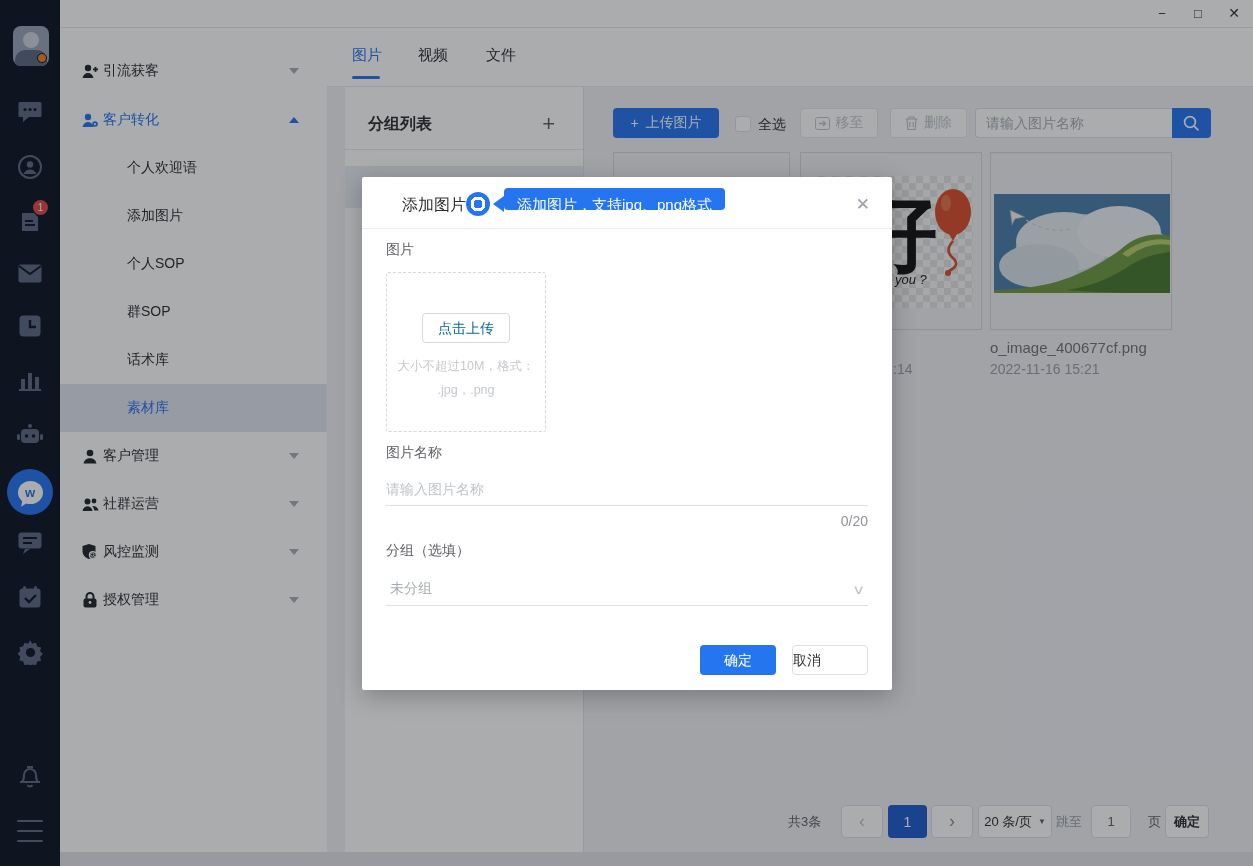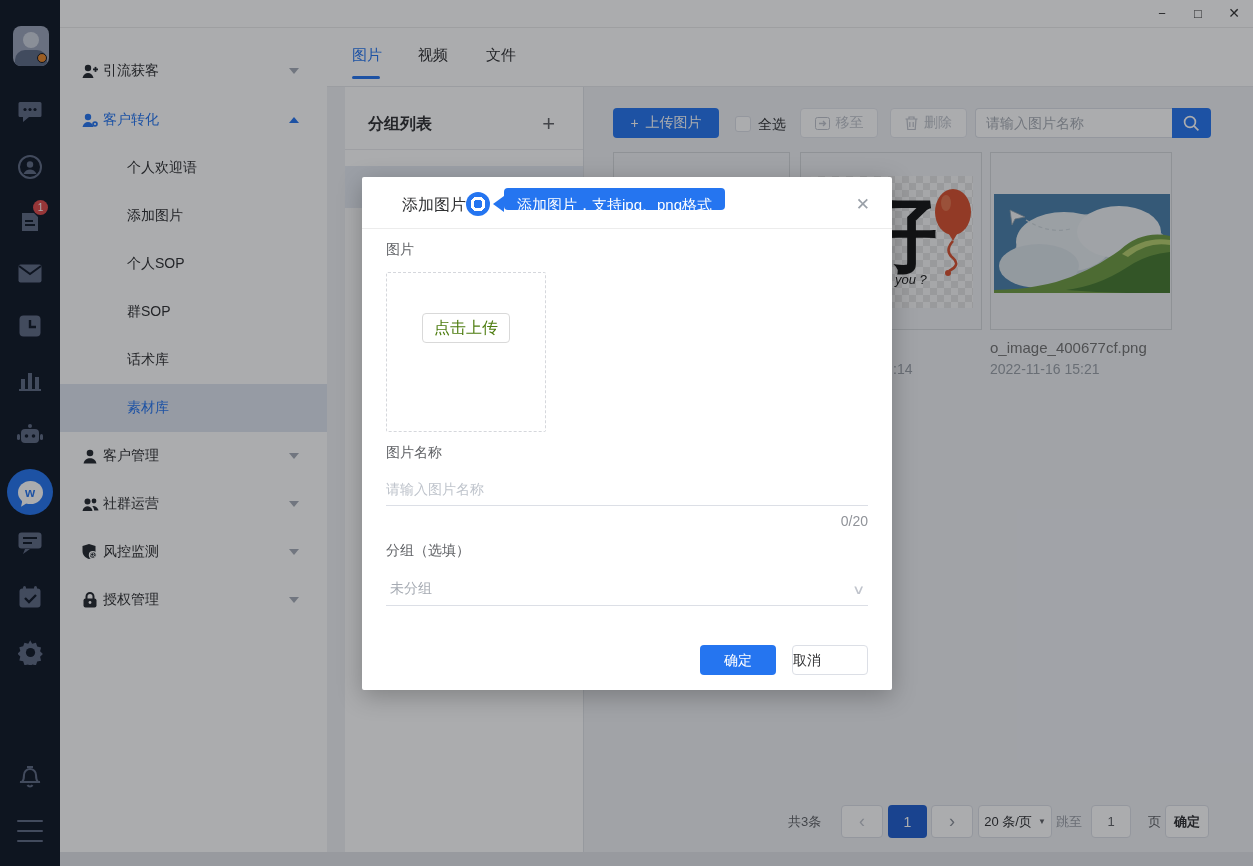--- a/index.html
+++ b/index.html
@@ -101,21 +101,21 @@
   .modal { position:absolute; left:362px; top:177px; width:530px; height:513px; background:#fff; border-radius:2px; box-shadow:0 6px 24px rgba(0,0,0,.25); z-index:50; }
   .m-header { position:absolute; left:0; top:0; width:530px; height:52px; border-bottom:1px solid #ececec; }
   .m-title { position:absolute; left:24px; top:18px; font-size:16px; color:#303133;margin-left:16px; }
   .guide-dot { position:absolute; left:104px; top:15px; width:24px; height:24px; border-radius:50%;
     background:radial-gradient(circle,#2575f0 0 4.5px,#fff 4.5px 7.5px,#2575f0 7.5px); }
   .tip-arrow { position:absolute; left:131px; top:27px; width:0; height:0; border-top:8px solid transparent; border-bottom:8px solid transparent; border-right:11px solid #2575f0; margin-top:-8px; }
   .tooltip { position:absolute; left:142px; top:11px; height:22px; background:#2575f0; color:#fff; font-size:15px; line-height:33px; padding:0 13px; border-radius:4px; white-space:nowrap; }
   .m-close { position:absolute; right:22px; top:17px; font-size:17px; color:#9aa0a8; }
   .m-label { position:absolute; left:24px; font-size:14px; color:#606266; }
   .upload-box { position:absolute; left:24px; top:95px; width:160px; height:160px; border:1px dashed #d5d7dc; border-radius:2px; text-align:center; }
-  .upload-btn { margin:40px auto 0; width:88px; height:30px; background:#fff; border:1px solid #d9d9d9; border-radius:4px; font-size:16px; color:#4d7c0f; line-height:28px; }
+  .upload-btn { margin:40px auto 0; width:88px; height:30px; background:#fff; border:1px solid #d9d9d9; border-radius:4px; font-size:14px; color:#0369a1; line-height:28px; }
   .upload-hint { margin-top:11px; font-size:12.5px; color:#c4c8ce; line-height:24px; }
   .m-input { position:absolute; left:24px; top:295px; width:482px; height:34px; border:none; border-bottom:1px solid #dcdfe6; font-size:14px; color:#303133; outline:none; background:transparent; font-family:inherit; }
   .m-input::placeholder { color:#bfc4cc; }
   .m-counter { position:absolute; right:24px; top:336px; font-size:14px; color:#909399; }
   .m-select { position:absolute; left:24px; top:397px; width:482px; height:32px; border-bottom:1px solid #dcdfe6; font-size:14px; color:#a6abb3; line-height:28px; padding-left:4px; }
   .m-select .chev { position:absolute; right:4px; top:2px; color:#c0c4cc; font-size:13px; transform:scaleX(1.4); }
   .m-confirm { position:absolute; left:338px; top:468px; width:76px; height:30px; background:#2575f0; border-radius:4px; color:#fff; font-size:14px; text-align:center; line-height:30px; }
   .m-cancel { position:absolute; left:430px; top:468px; width:76px; height:30px; background:#fff; border:1px solid #dcdfe6; border-radius:4px; color:#303133; font-size:14px; text-align:left; line-height:28px; }
 </style>
 </head>
@@ -438,20 +438,24 @@
       <span class="m-title">添加图片</span>
       <span class="guide-dot"></span>
       <span class="tip-arrow"></span>
       <span class="tooltip">添加图片，支持jpg、png格式</span>
       <span class="m-close">✕</span>
     </div>
 
     <span class="m-label" style="top:64px">图片</span>
     <div class="upload-box">
       <div class="upload-btn">点击上传</div>
+      <div class="upload-hint">
+        <div>大小不超过10M，格式：</div>
+        <div>.jpg，.png</div>
+      </div>
     </div>
 
     <span class="m-label" style="top:267px">图片名称</span>
     <input class="m-input" placeholder="请输入图片名称" style="">
     <span class="m-counter">0/20</span>
 
     <span class="m-label" style="top:365px">分组（选填）</span>
     <div class="m-select">
       <span>未分组</span>
       <span class="chev">∨</span>

